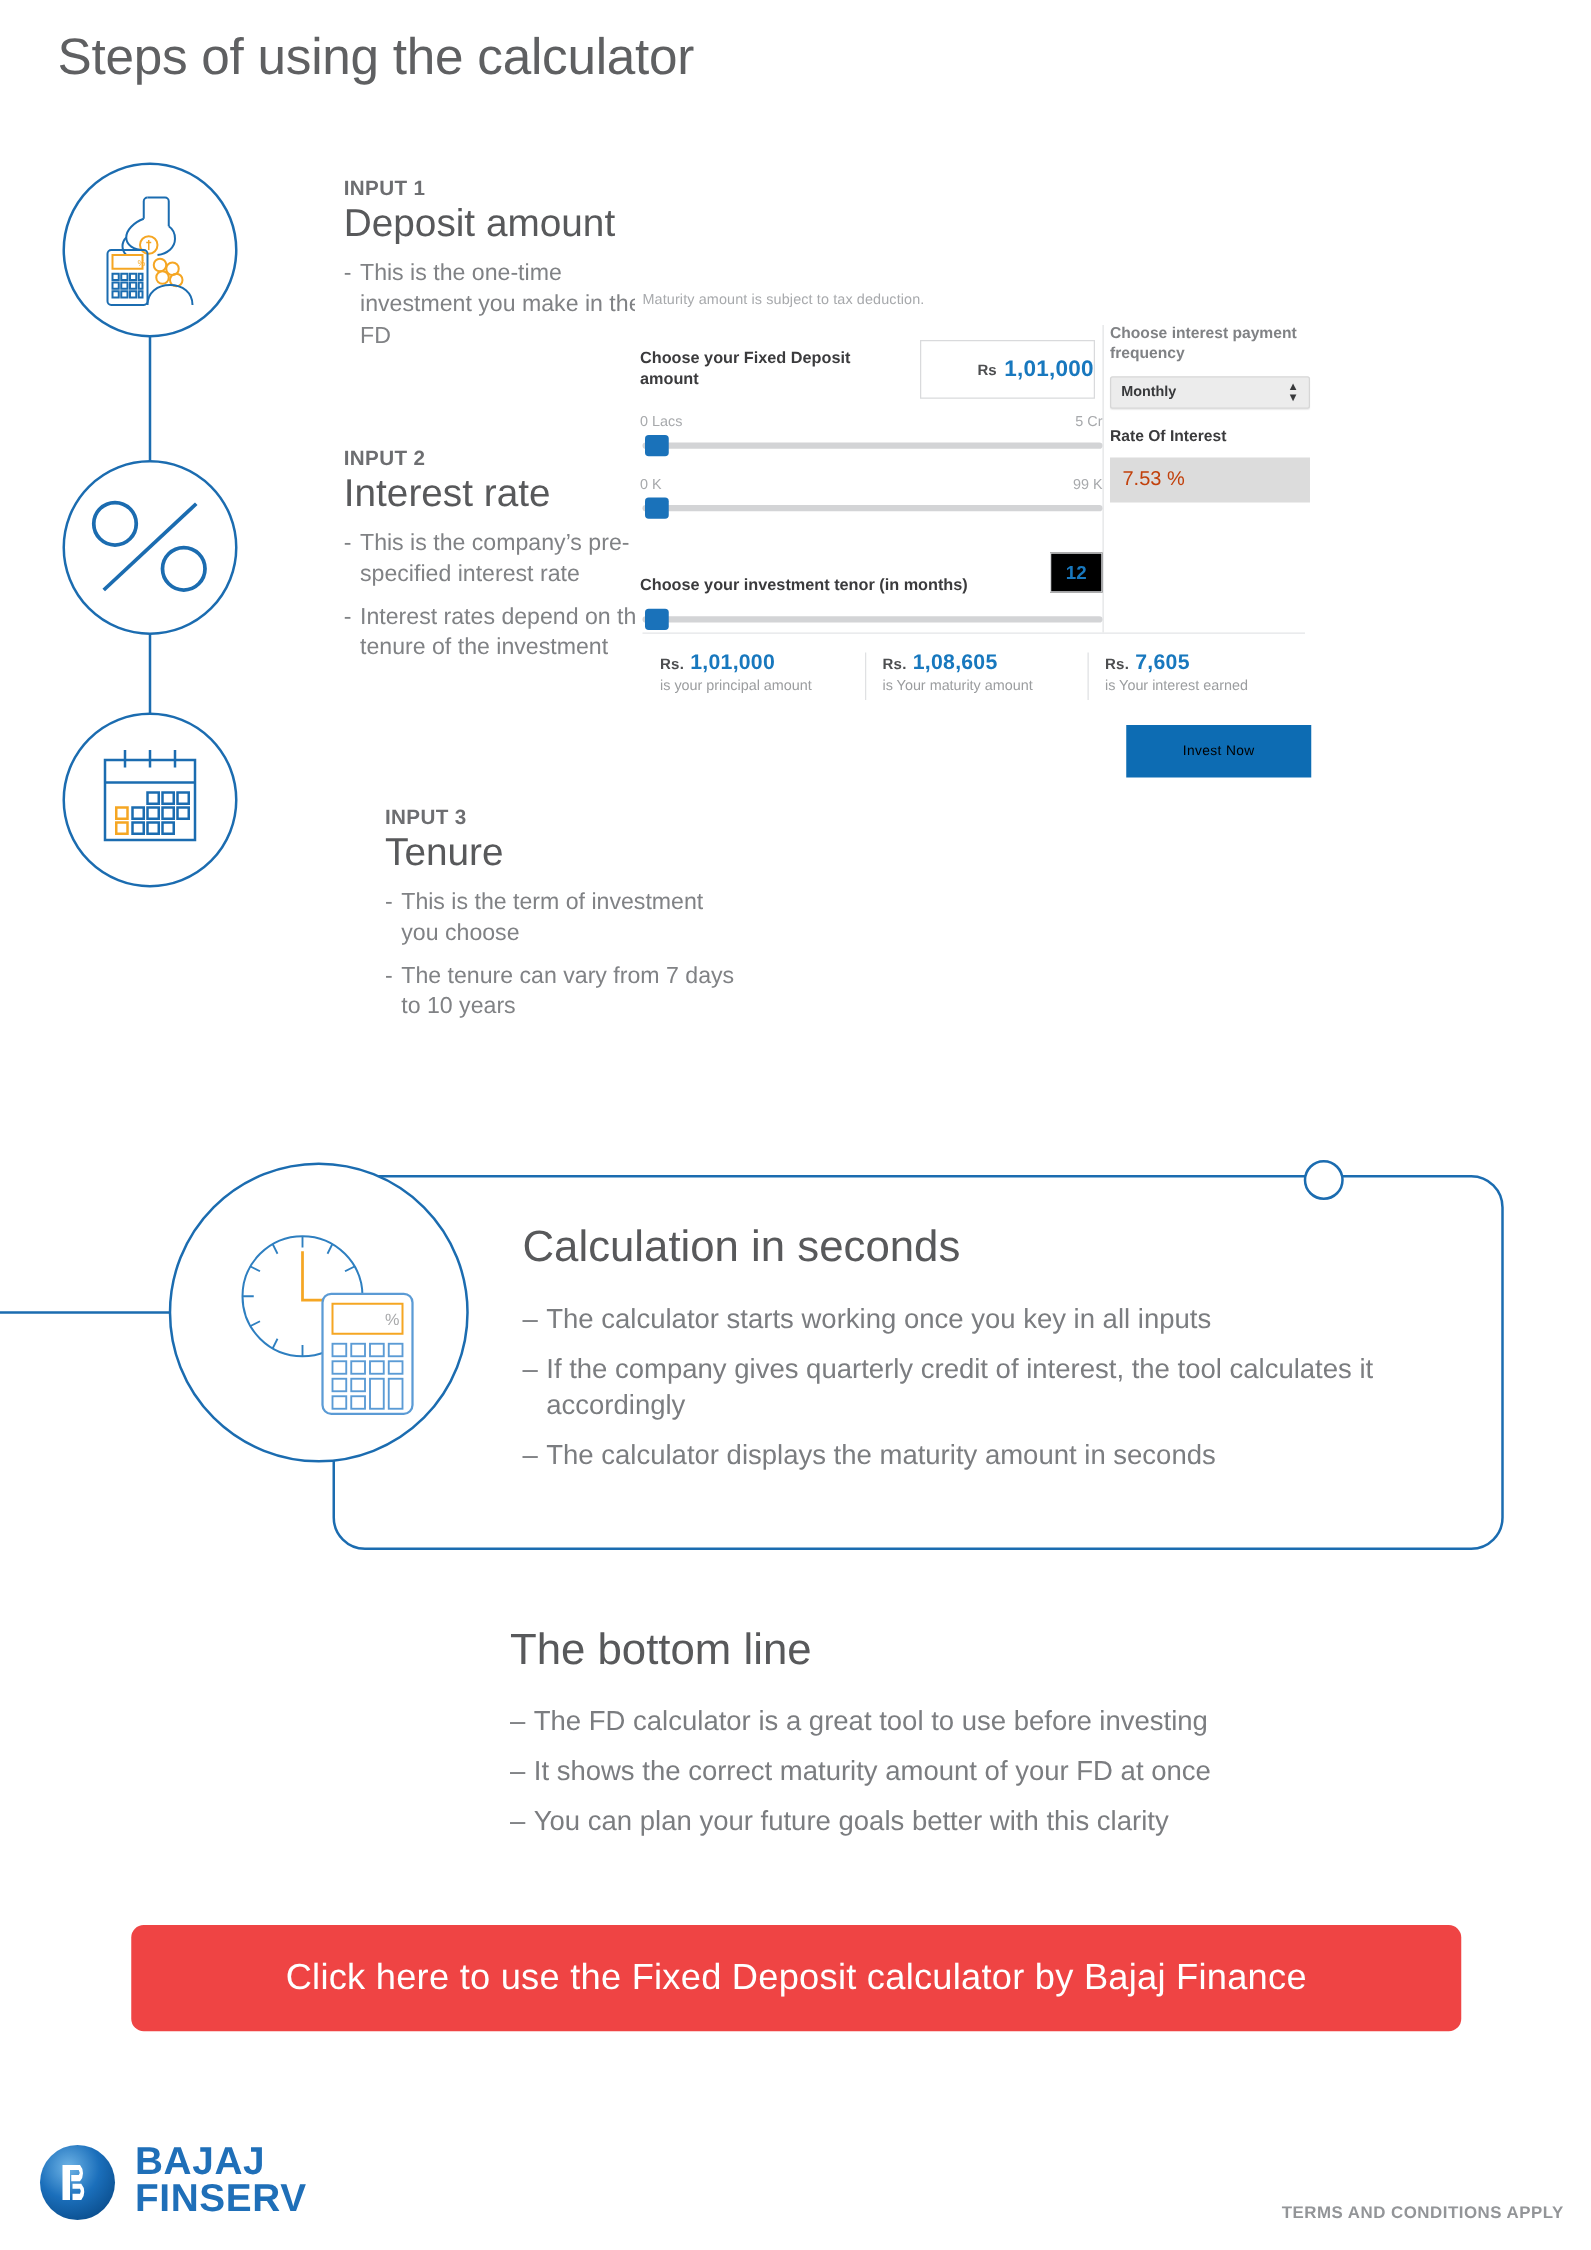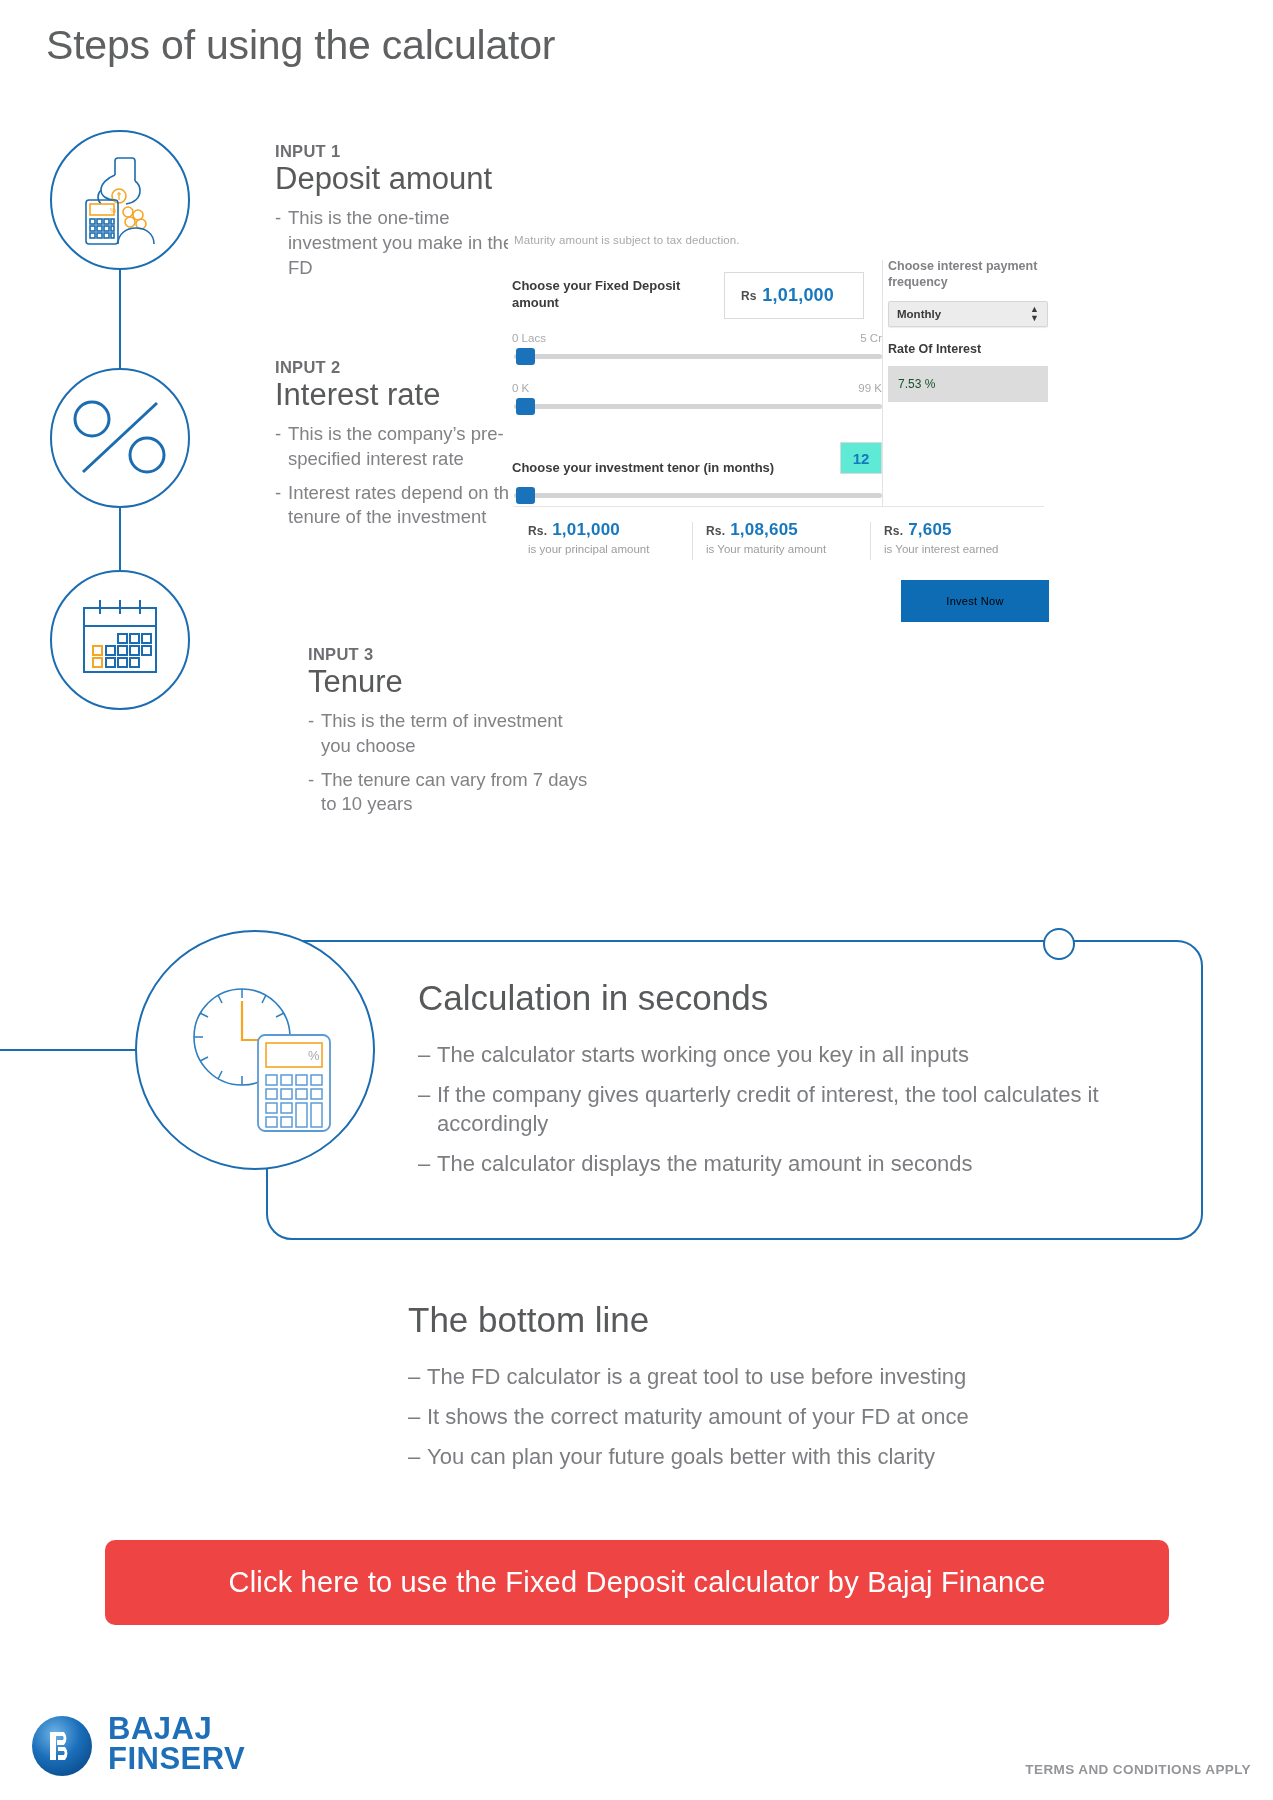--- a/index.html
+++ b/index.html
@@ -69,24 +69,25 @@
     position: absolute; left: 374px; top: 2px; width: 1px; height: 246px;
     background: #e2e3e5;
   }
   .calc-label {
     font-size: 13px; font-weight: 700; color: #3b3b3d; line-height: 1.28; margin-top: 20px;
   }
   .calc-label-sm {
     font-size: 12.5px; font-weight: 700; color: #3b3b3d; line-height: 1.3;
   }
   .calc-amount-box {
-    position: absolute; right: 18px; top: -6px;
+    position: absolute; right: 6px; top: -6px;
     width: 140px; height: 47px; border: 1px solid #d9dadc;
     display: flex; align-items: center; padding-left: 16px; gap: 6px;
     background: #fff;
+    justify-content: flex-end;
   }
   .calc-rs { font-size: 12px; color: #4d4e50; font-weight: 700; }
   .calc-val { font-size: 18px; color: #1878be; font-weight: 700; letter-spacing: 0.2px; }
   .range-row {
     position: relative; display: flex; justify-content: space-between;
     font-size: 11.5px; color: #a7a9ac;
   }
   .slider { position: relative; height: 16px; margin-top: 4px; }
   .slider-track {
     position: absolute; left: 2px; top: 6px; right: 0; height: 5px;
@@ -94,39 +95,39 @@
   }
   .slider-thumb {
     position: absolute; left: 0; top: 0; width: 19px; height: 17px;
     background: #1a72ba; border-radius: 3px;
   }
   .tenor-row {
     position: relative; display: flex; align-items: center;
     justify-content: space-between;
   }
   .tenor-box {
-    width: 42px; height: 32px; border: 1px solid #d9dadc; background:#5eead4;
+    width: 42px; height: 32px; border: 1px solid #d9dadc; background:#000000;
     display: flex; align-items: center; justify-content: center;
     font-size: 15px; font-weight: 700; color: #1878be;
   }
   .select-box {
     position: relative; height: 26px; background: #ececec;
     border: 1px solid #d6d6d6; border-radius: 2px;
     display: flex; align-items: center; padding: 0 8px;
     font-size: 11.5px; font-weight: 700; color: #38393b;
     box-shadow: 0 1px 1px rgba(0,0,0,.08);
   }
   .select-arrows {
     position: absolute; right: 8px; top: 50%; transform: translateY(-50%);
     font-size: 9px; color: #38393b; line-height: 1;
   }
   .rate-box {
     height: 36px; background: #dcdcdc;
     display: flex; align-items: center; padding: 0 10px;
-    font-size: 12px; color: #14532d; text-align: right;
+    font-size: 16px; color: #c2410c; text-align: right;
   }
   .results-sep {
     position: absolute; left: 6px; top: 278px; width: 530px; height: 1px;
     background: #e4e5e7;
   }
   .results { position: absolute; left: 6px; top: 292px; width: 534px; display: flex; }
   .result-cell { position: relative; padding: 0 14px; flex: 1; }
   .result-cell + .result-cell::before {
     content: ""; position: absolute; left: 0; top: 2px; width: 1px; height: 38px;
     background: #e0e1e3;

